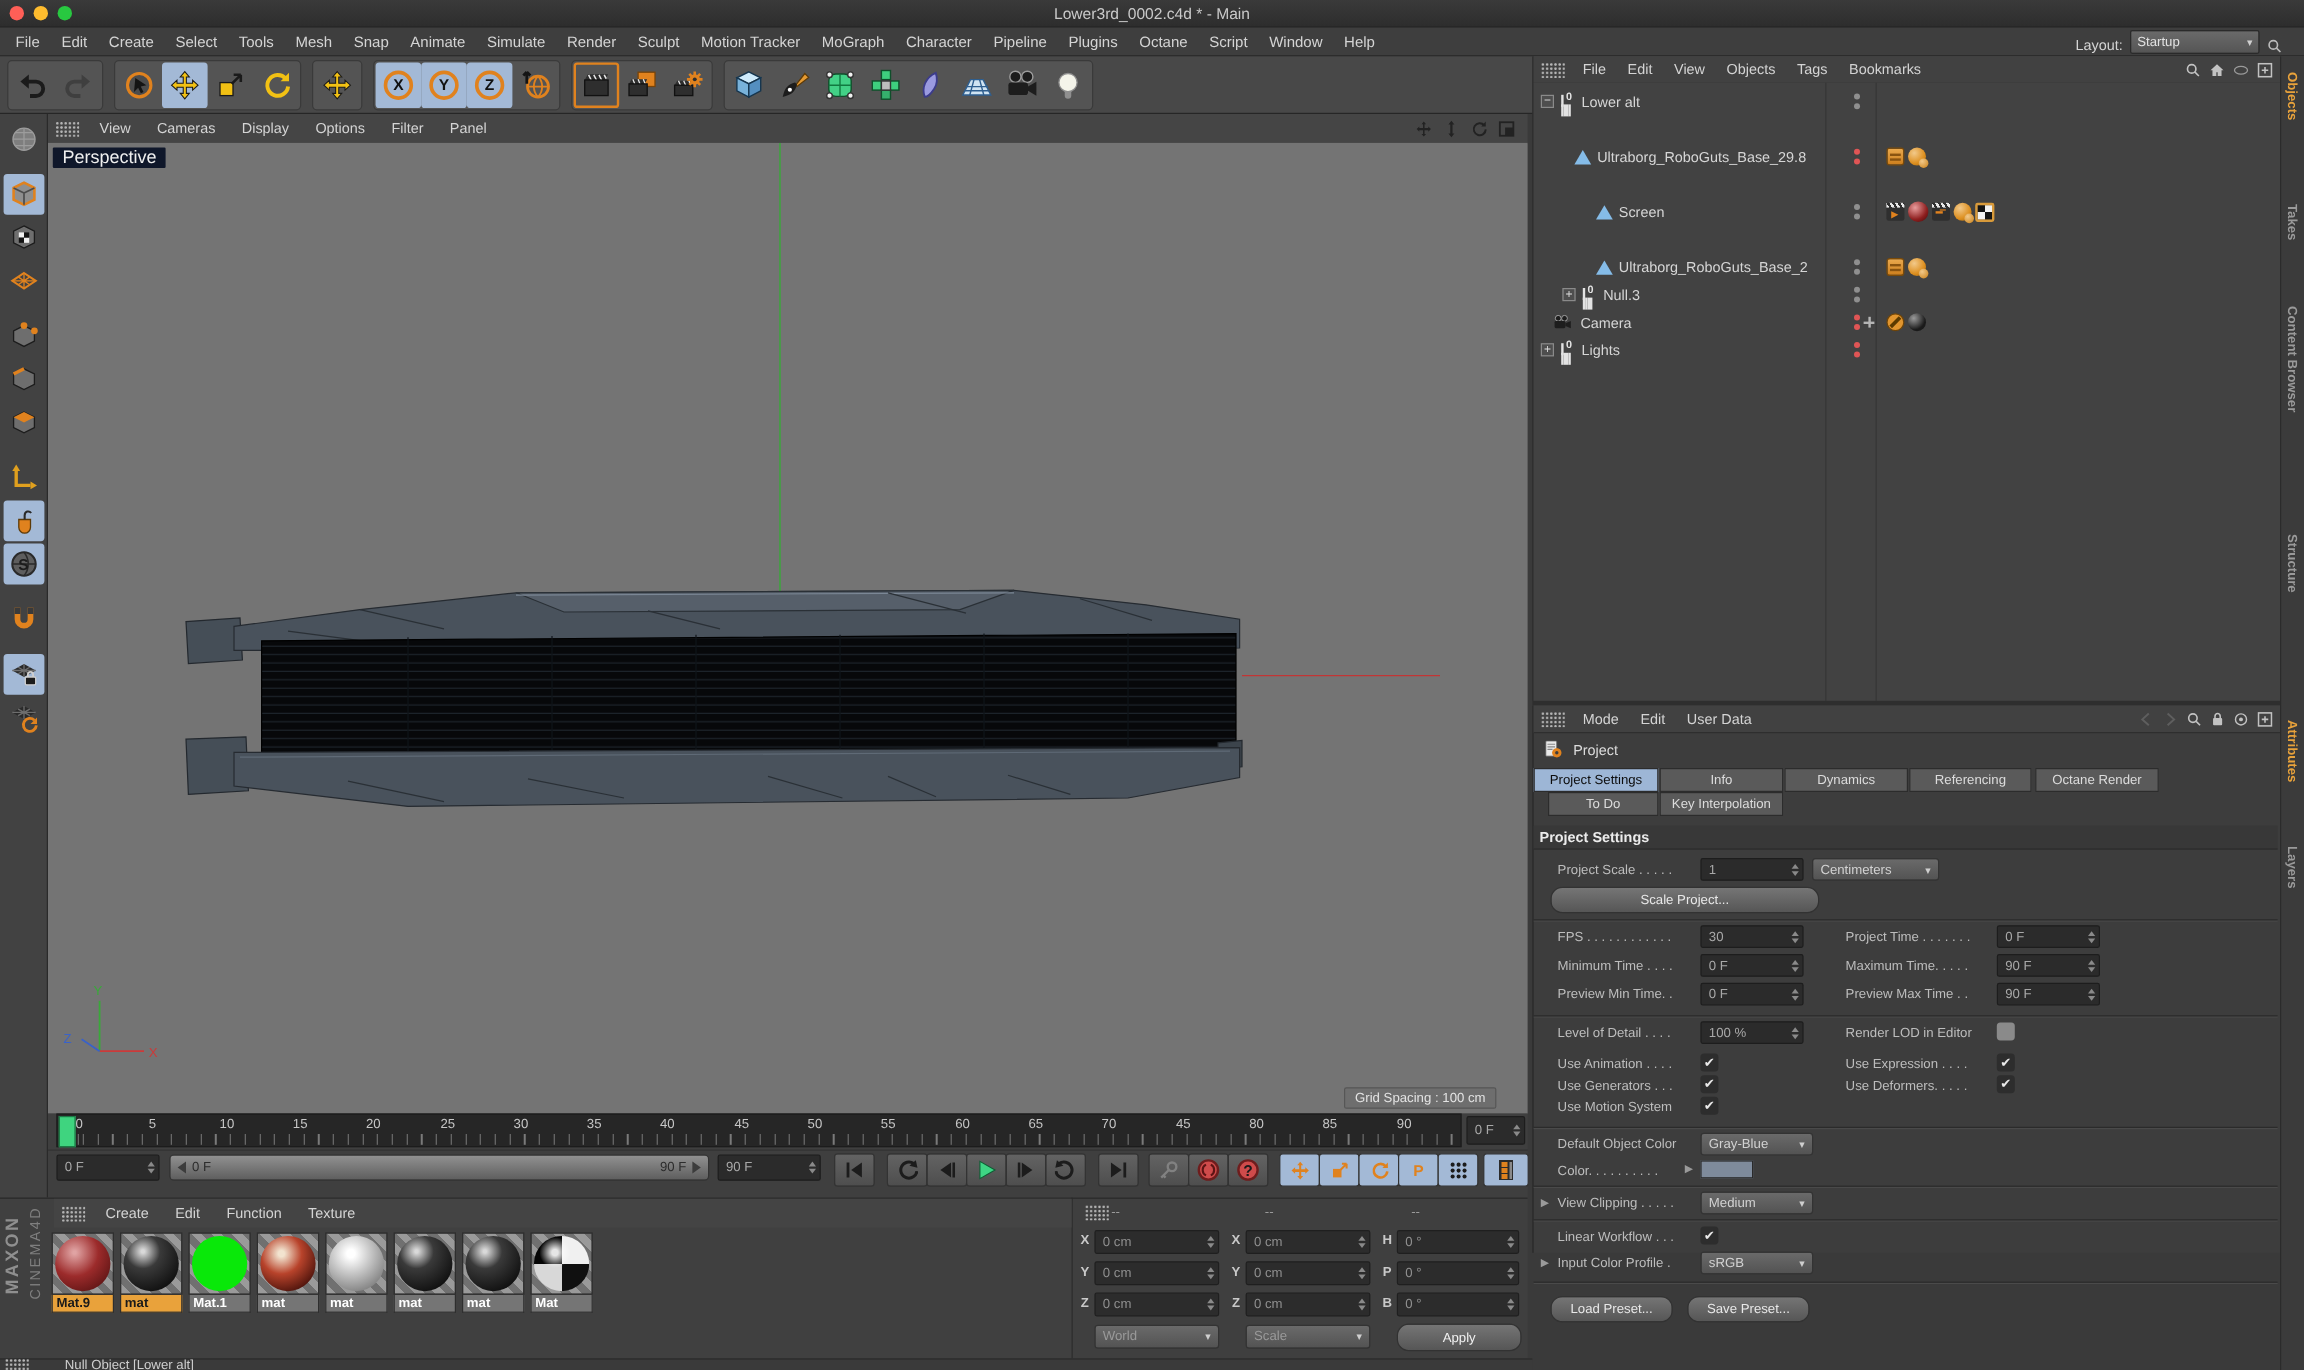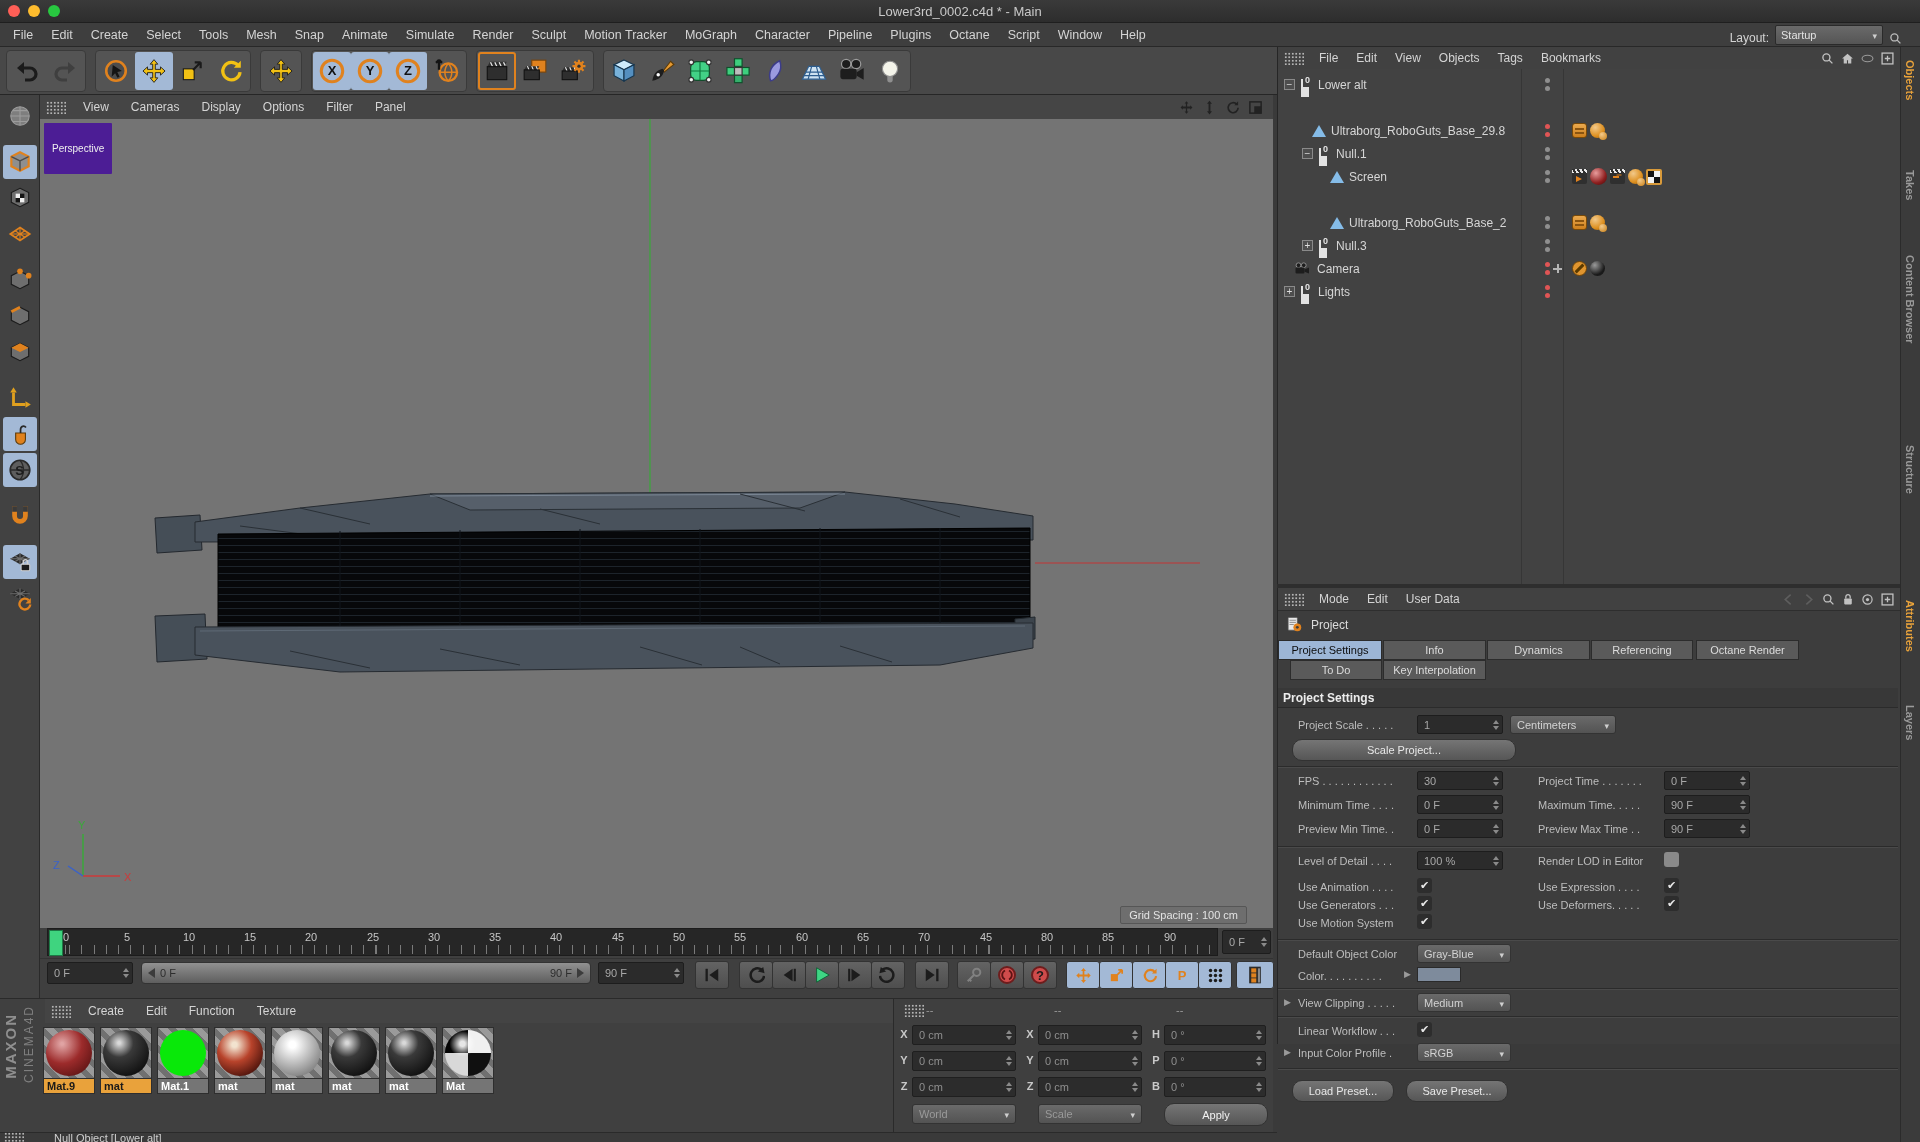--- a/index.html
+++ b/index.html
@@ -27,21 +27,21 @@
   .leftbar{left:0;top:95px;width:40px;height:903px;background:#424242;border-right:1px solid #2a2a2a;display:flex;flex-direction:column;align-items:center;padding-top:4px;box-sizing:border-box}
   .lbtn{width:34px;height:34px;border-radius:3px;display:flex;align-items:center;justify-content:center;margin-bottom:2px;position:relative}
   .lbtn.active{background:#a3b9d6}
   .lgap{height:10px}
   .glyph-s::after{content:"S";position:absolute;font-weight:bold;font-size:13px;color:#1c1c1c}
   
   .vpmenubar{left:40px;top:95px;width:1233px;height:24px;background:#454545;border-bottom:1px solid #2a2a2a;display:flex;align-items:center}
   .vpmenubar .mi{padding:0 11px;color:#d4d4d4;font-size:12px}
   .vpnav{position:absolute;right:10px;display:flex;gap:8px;align-items:center}
   .viewport{left:40px;top:119px;width:1233px;height:809px;background:#747474;overflow:hidden}
-  .vpchip{position:absolute;background:#4c1d95;color:#efefef;font-size:10px;padding:20px 8px;border-radius:1px}
+  .vpchip{position:absolute;background:#0f172a;color:#efefef;font-size:15px;padding:0 8px;border-radius:1px}
   .gridchip{position:absolute;right:26px;bottom:4px;background:#6e6e6e;border:1px solid #565656;color:#e3e3e3;font-size:11px;padding:2px 8px;border-radius:2px}
   .grip{width:20px;height:13px;margin:0 6px;background:radial-gradient(#b5b5b5 0.9px,transparent 1.1px);background-size:3.5px 3.5px;flex:none}
   
   .ruler{left:40px;top:928px;width:1233px;height:30px;background:#3f3f3f;display:flex}
   .rulerstrip{position:absolute;left:7px;top:0;width:1171px;height:28px;background:#262626;border:1px solid #1c1c1c;box-sizing:border-box}
   .ticks{position:absolute;left:0;bottom:1px;width:100%;height:9px;background:repeating-linear-gradient(90deg,#7a7a7a 0 1px,transparent 1px 12.26px);background-position:21px 0}
   .ticknum{position:absolute;top:2px;font-size:11px;color:#c6c6c6}
   .playhead{position:absolute;left:1px;top:1px;width:14px;height:26px;background:#3fd47f;border:1px solid #1d7a46;box-sizing:border-box}
   .spin{display:flex;align-items:center;justify-content:space-between;background:#2b2b2b;border:1px solid #1d1d1d;border-radius:2px;color:#a8a8a8;font-size:11px;padding:0 3px 0 6px;box-sizing:border-box}
   .stepper{display:flex;flex-direction:column;gap:2px;align-items:center}
@@ -878,31 +878,20 @@
       <span style="position:absolute;left:250px"><span class="chip slash"></span></span>
       <span class="dots" style="position:absolute;left:267px">
           <i class="dot red"></i>
           <i class="dot red"></i>
         </span>
       <span style="position:absolute;left:294px;display:flex">
           <span class="tag tag-phong"></span>
           <span class="tag tag-ball"></span>
         </span>
     </div>
-    <div class="omrow" style="top:73px">
-      <span style="width:24px"></span>
-        <span class="expbox minus"></span>
-      <span class="ico-null"></span>
-      <span class="omname">Null.1</span>
-      <span style="position:absolute;left:250px"><span class="chip slash"></span></span>
-      <span class="dots" style="position:absolute;left:267px">
-          <i class="dot gray"></i>
-          <i class="dot gray"></i>
-        </span>
-    </div>
     <div class="omrow" style="top:96px">
       <span style="width:48px"></span>
         <span class="ico-poly"></span>
       <span class="omname">Screen</span>
       <span style="position:absolute;left:250px"><span class="chip slash"></span></span>
       <span class="dots" style="position:absolute;left:267px">
           <i class="dot gray"></i>
           <i class="dot gray"></i>
         </span>
       <span style="position:absolute;left:294px;display:flex;align-items:center">

